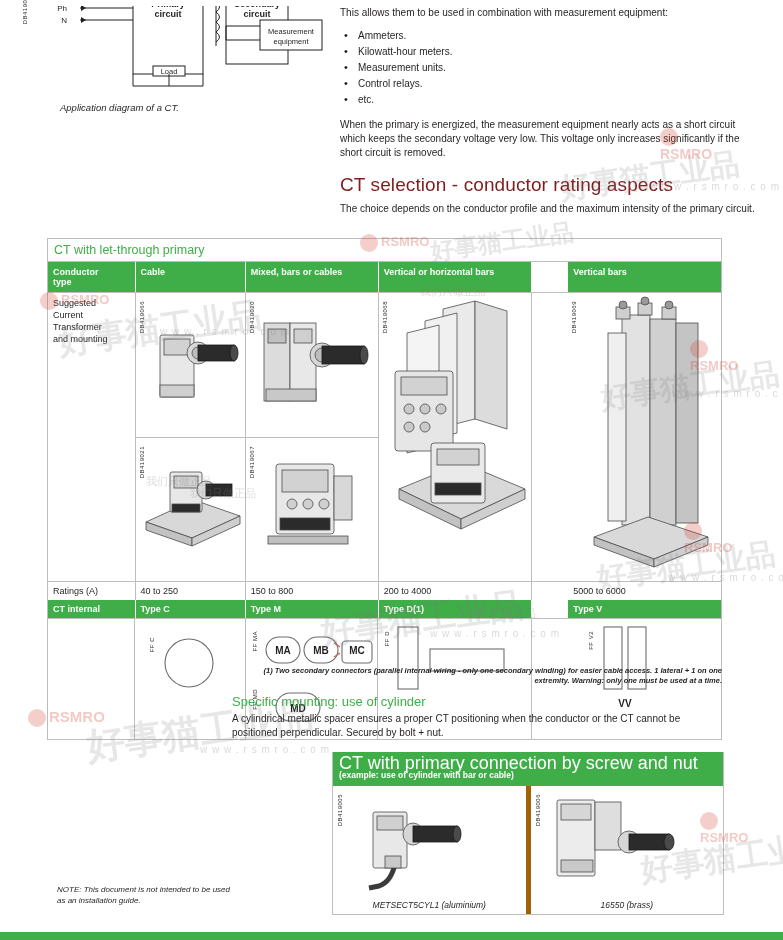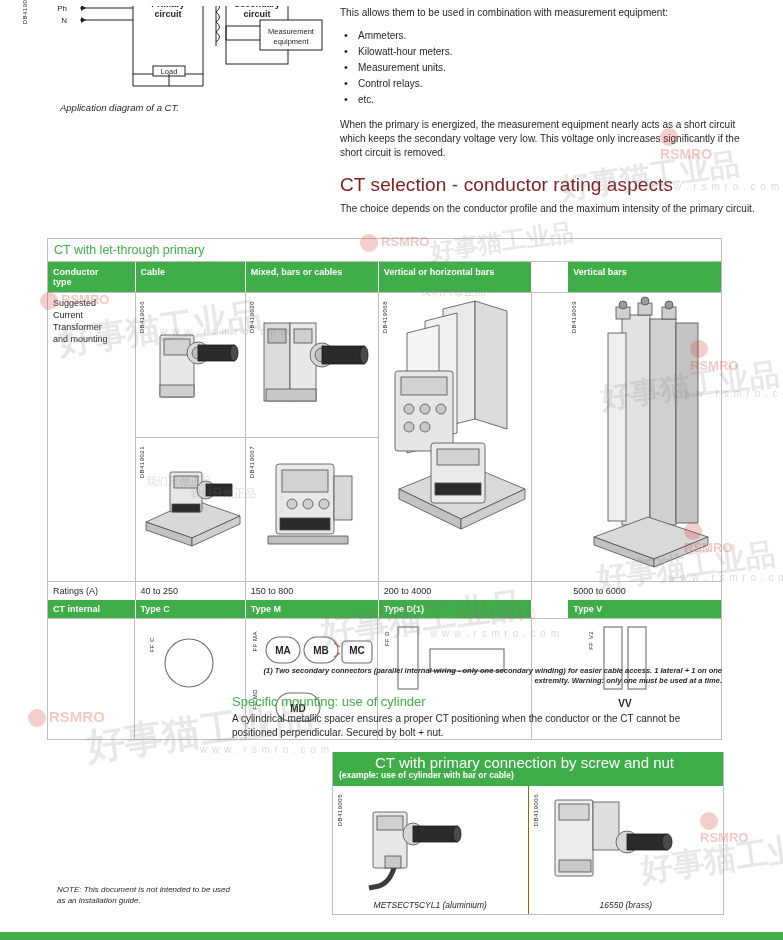--- a/index.html
+++ b/index.html
@@ -117,25 +117,25 @@
     font-size:10px;line-height:14px;color:#231f20;
   }
 
   .green-box{
     position:absolute;left:332px;top:746px;width:390px;
     border:1px solid #bdbdbd;border-top:none;
   }
   .green-box-hdr{
     background:#3fae49;color:#fff;padding:4px 6px 5px 6px;
   }
-  .green-box-hdr .t1{font-size:15px;line-height:14px;margin-left:36px;}
+  .green-box-hdr .t1{font-size:18px;line-height:14px;}
   .green-box-hdr .t2{font-size:8.5px;font-weight:bold;line-height:11px;}
   .gb-body{display:flex;height:128px;}
   .gb-half{width:50%;position:relative;overflow:hidden;}
-  .gb-half.first{border-right:1px solid #a16207;}
+  .gb-half.first{border-right:5px solid #a16207;}
   .gb-cap{
     position:absolute;bottom:4px;left:0;width:100%;text-align:center;
     font-size:8.5px;font-style:italic;color:#231f20;
   }
 
   .note{
     position:absolute;left:57px;top:878px;width:180px;
     font-size:8px;line-height:11px;font-style:italic;color:#231f20;
   }
 

